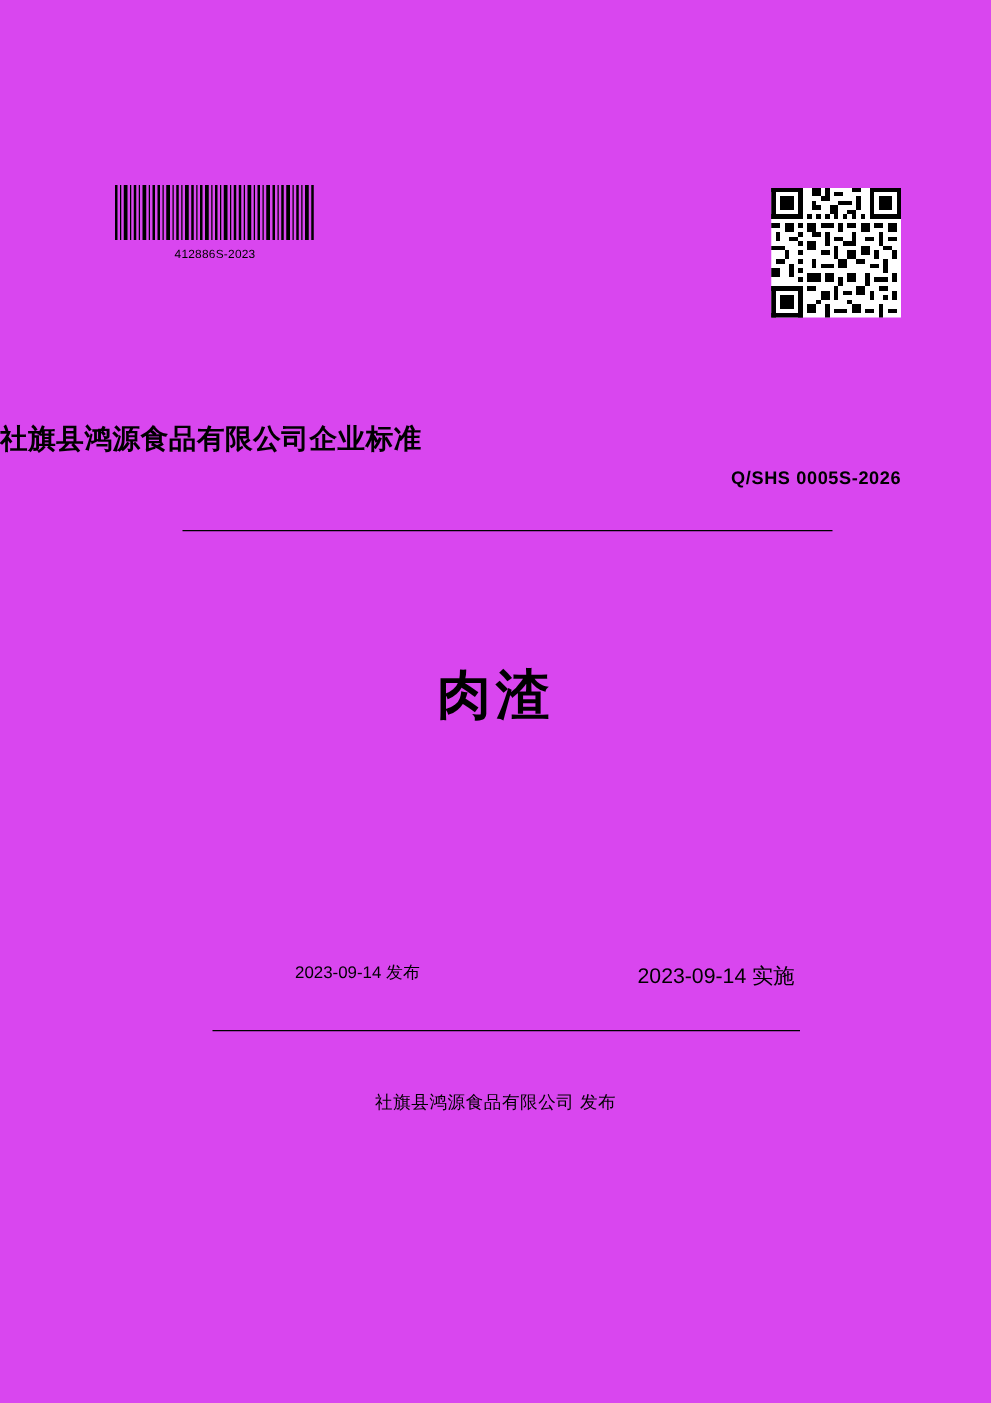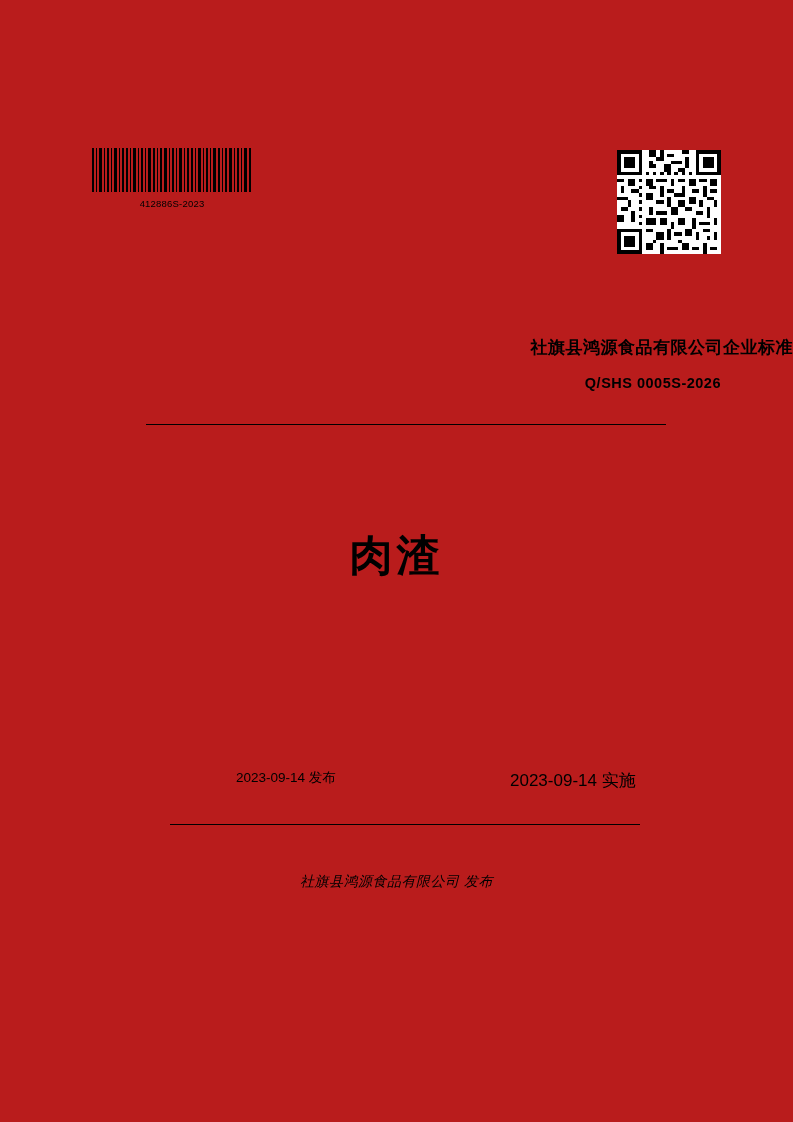--- a/index.html
+++ b/index.html
@@ -9,21 +9,21 @@
   }
   body {
     font-family: "Liberation Sans", "DejaVu Sans", sans-serif;
     color: #000000;
   }
   .page {
     position: relative;
     width: 793px;
     height: 1122px;
     margin: 0 auto;
-    background: #b91c1c;
+    background: #d946ef;
     overflow: hidden;
   }
 
   
   .barcode-block {
     position: absolute;
     left: 92px;
     top: 148px;
     width: 160px;
     text-align: center;
@@ -50,25 +50,24 @@
     height: 104px;
   }
   .qr-block svg { display: block; }
 
   
   .std-title {
     position: absolute;
     left: 0;
     right: 0;
     top: 336px;
-    text-align: right;
-    font-size: 17px;
+    text-align: left;
+    font-size: 22px;
     font-weight: bold;
     letter-spacing: 0.5px;
-    padding-left: 28px;
   }
   .std-code {
     position: absolute;
     right: 72px;
     top: 375px;
     font-size: 14.5px;
     font-weight: bold;
     letter-spacing: 0.5px;
     font-family: "Liberation Sans", "DejaVu Sans", sans-serif;
   }
@@ -117,21 +116,20 @@
 
   
   .publisher {
     position: absolute;
     left: 0;
     right: 0;
     top: 873px;
     text-align: center;
     font-size: 14px;
     letter-spacing: 0.5px;
-    font-style: italic;
   }
 </style>
 </head>
 <body>
 
 <div class="page">
 
   <div class="barcode-block">
     <svg class="barcode-bars" viewBox="0 0 160 44" preserveAspectRatio="none">
       <g fill="#000">

